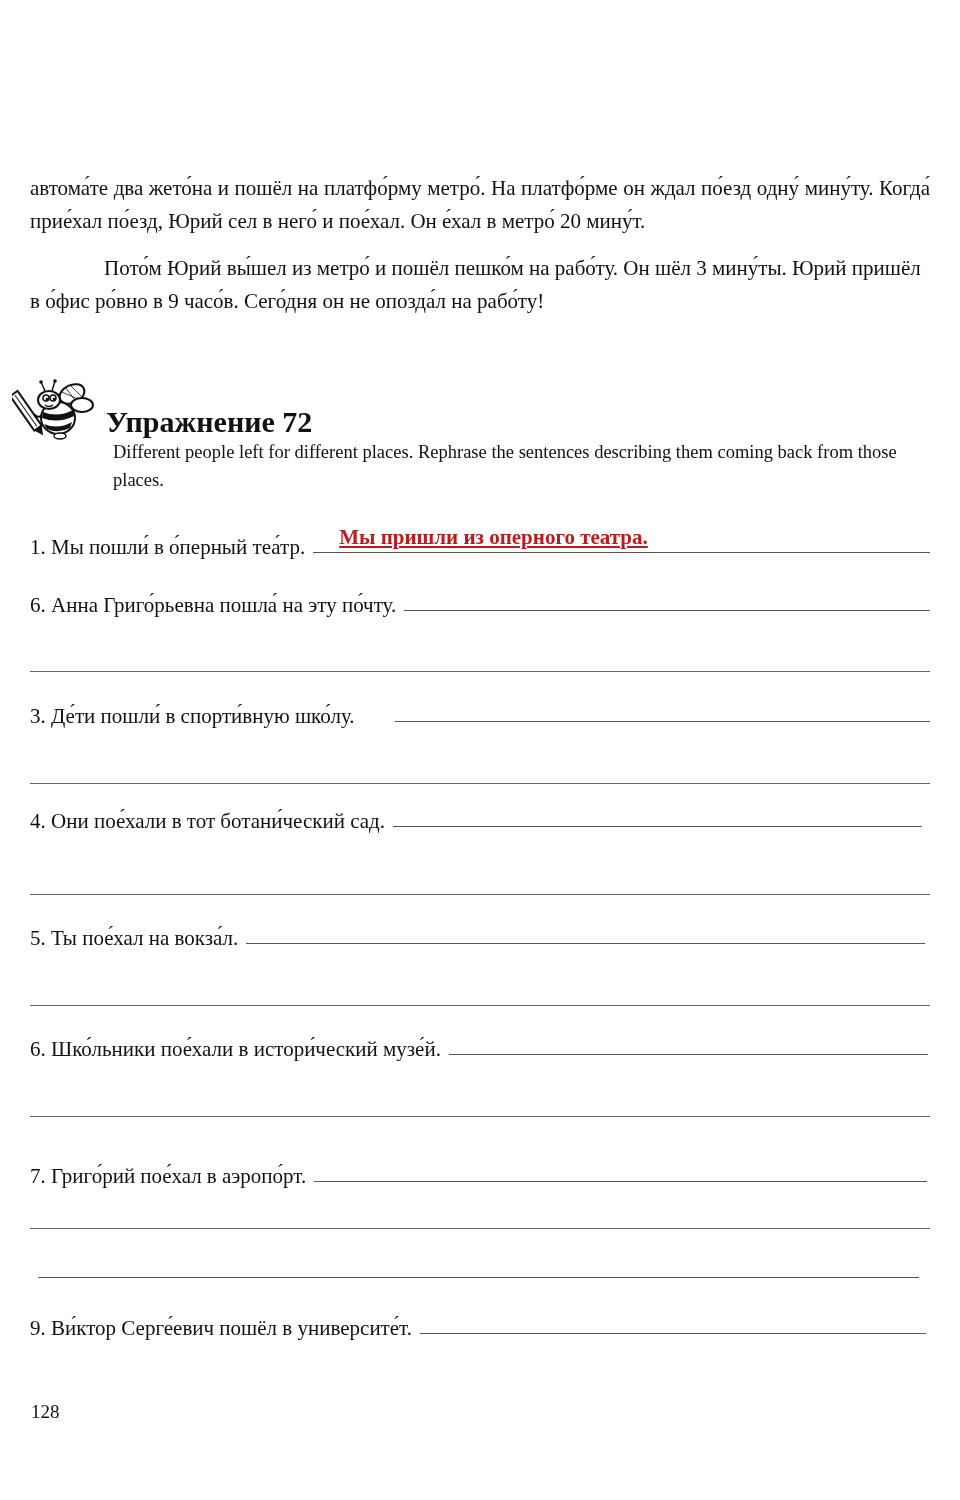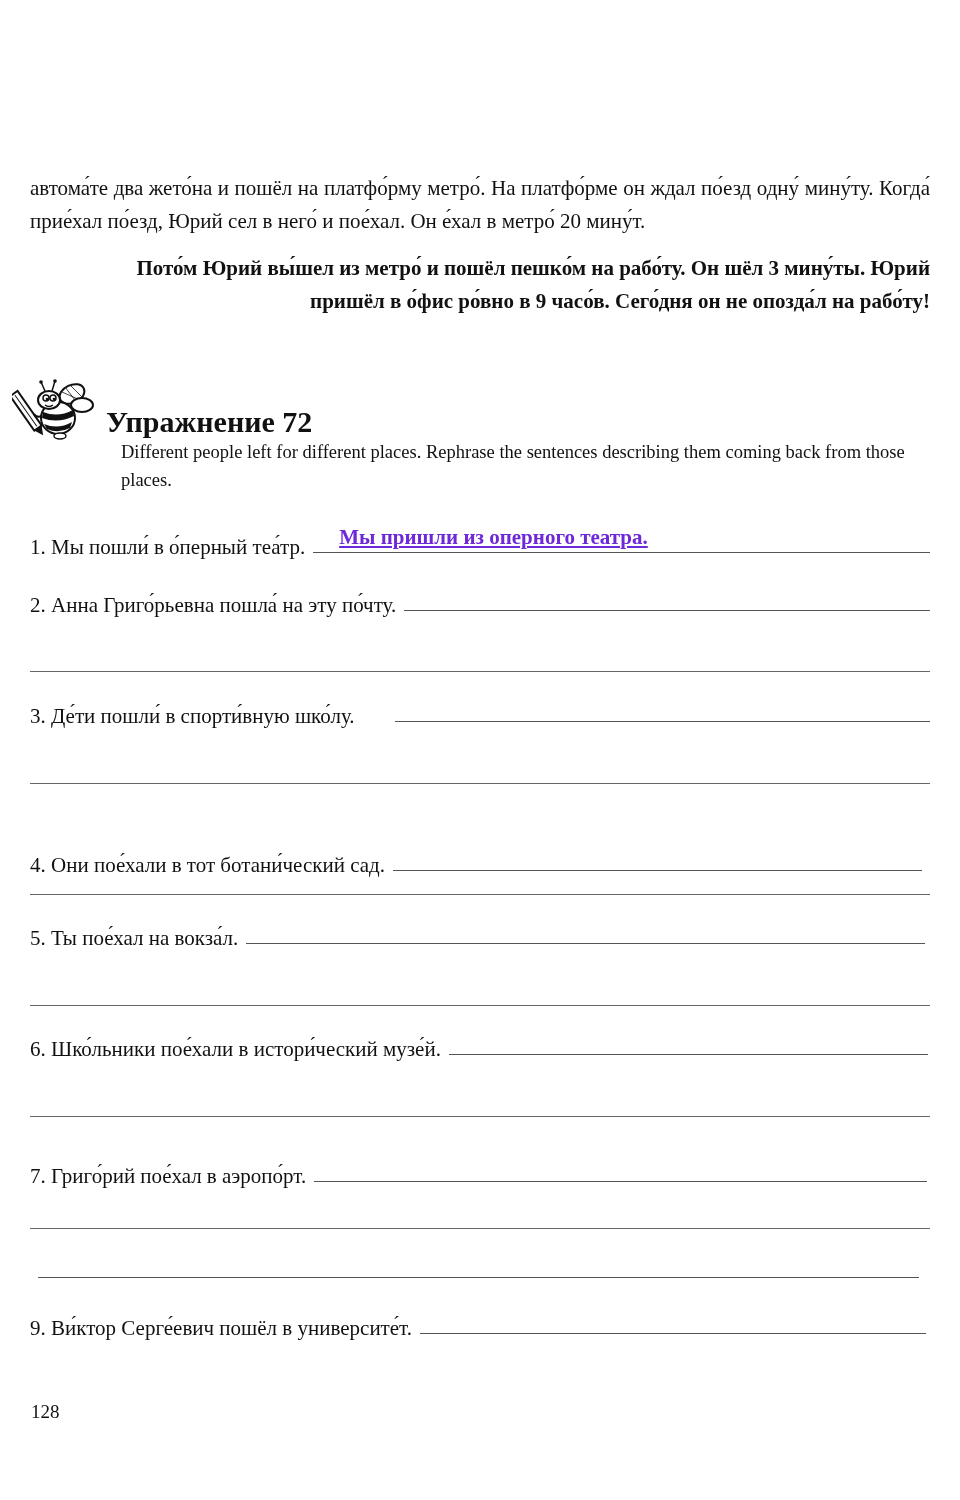--- a/index.html
+++ b/index.html
@@ -6,44 +6,44 @@
   body {
     width: 960px; height: 1500px; position: relative; overflow: hidden;
     font-family: "Liberation Serif", "DejaVu Serif", serif;
     color: #111111;
   }
   .para {
     position: absolute; left: 30px; width: 900px;
     font-size: 21px; line-height: 33px; text-align: justify;
   }
   #p1 { top: 140px; margin-top: 32px; }
-  #p2 { top: 252px; text-indent: 74px; text-align: right; font-weight: bold; }
+  #p2 { top: 252px; text-indent: 74px; text-align: left; }
   .ex-head { position: absolute; left: 10px; top: 378px; height: 70px; width: 500px; }
   .bee { position: absolute; left: 2px; top: 0; width: 86px; height: 64px; }
   .ex-title {
     position: absolute; left: 96px; top: 24px;
     font-weight: bold; font-size: 30px; line-height: 40px; white-space: nowrap;
   }
   .instr {
     position: absolute; left: 113px; top: 438px; width: 800px;
-    font-size: 18.5px; line-height: 28px; margin-left: 8px;
+    font-size: 18.5px; line-height: 28px;
   }
   .item {
     position: absolute; left: 30px; width: 900px; height: 34px;
     font-size: 21px; line-height: 34px; display: flex; align-items: flex-start; white-space: nowrap;
   }
   .item .q { flex: 0 0 auto; }
   .item .blank {
     flex: 1 1 auto; margin-left: 8px; border-bottom: 1.5px solid #555;
     height: 22px; position: relative;
   }
   .item .answer {
     position: absolute; left: 26px; bottom: -2px; font-weight: bold;
     text-decoration: underline; text-decoration-thickness: 2px;
-    text-underline-offset: 2px; color: #6d28d9;
+    text-underline-offset: 2px; color: #b91c1c;
   }
   .rule { position: absolute; left: 30px; width: 900px; border-top: 1.5px solid #666; height: 0; }
   .page-num { position: absolute; left: 31px; top: 1366px; font-size: 19px; line-height: 28px; margin-top: 32px; }
 </style>
 </head>
 <body>
 
 <div id="p1" class="para">автома́те два жето́на и пошёл на платфо́рму метро́. На платфо́рме он ждал по́езд одну́ мину́ту. Когда́ прие́хал по́езд, Юрий сел в него́ и пое́хал. Он е́хал в метро́ 20 мину́т.</div>
 <div id="p2" class="para">Пото́м Юрий вы́шел из метро́ и пошёл пешко́м на рабо́ту. Он шёл 3 мину́ты. Юрий пришёл в о́фис ро́вно в 9 часо́в. Сего́дня он не опозда́л на рабо́ту!</div>
 
@@ -85,32 +85,32 @@
 <div class="instr">Different people left for different places. Rephrase the sentences describing them coming back from those places.</div>
 
 <div class="item" style="top:530px;">
   <span class="q">1. Мы пошли́ в о́перный теа́тр.</span>
   <span class="blank" style="margin-left:8px;">
     <span class="answer">Мы пришли из оперного театра.</span>
   </span>
 </div>
 
 <div class="item" style="top:588px;">
-  <span class="q">2. Анна Григо́рьевна пошла́ на эту по́чту.</span>
+  <span class="q">6. Анна Григо́рьевна пошла́ на эту по́чту.</span>
   <span class="blank"></span>
 </div>
 <div class="rule" style="top:671px;"></div>
 
 <div class="item" style="top:699px;gap:32px;">
   <span class="q">3. Де́ти пошли́ в спорти́вную шко́лу.</span>
   <span class="blank"></span>
 </div>
 <div class="rule" style="top:783px;"></div>
 
-<div class="item" style="top:848px; width:892px;font-family:Liberation Serif, serif;">
+<div class="item" style="top:804px; width:892px;font-family:Liberation Serif, serif;">
   <span class="q">4. Они пое́хали в тот ботани́ческий сад.</span>
   <span class="blank"></span>
 </div>
 <div class="rule" style="top:894px;"></div>
 
 <div class="item" style="top:921px; width:895px;">
   <span class="q">5. Ты пое́хал на вокза́л.</span>
   <span class="blank"></span>
 </div>
 <div class="rule" style="top:1005px;"></div>

